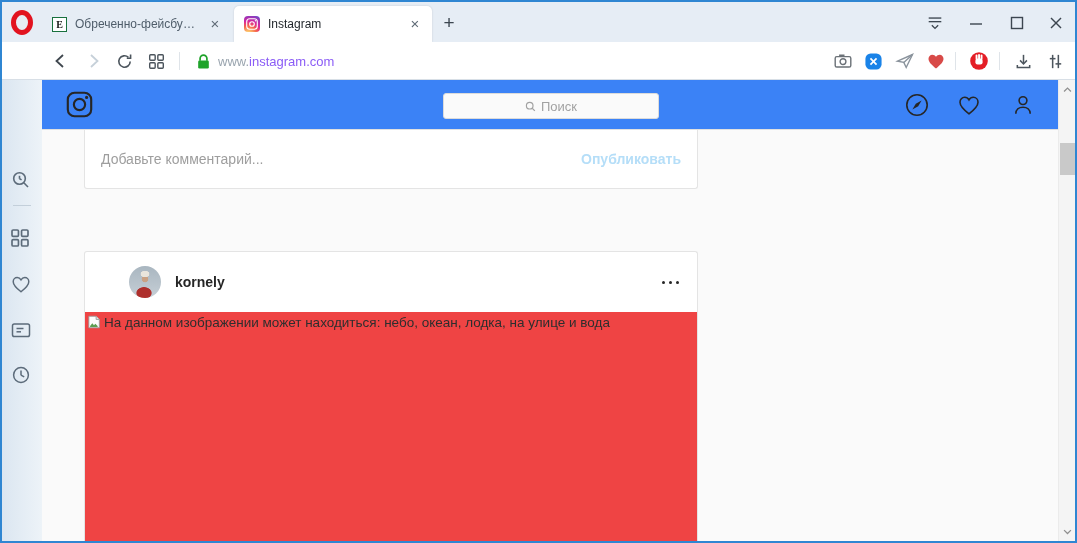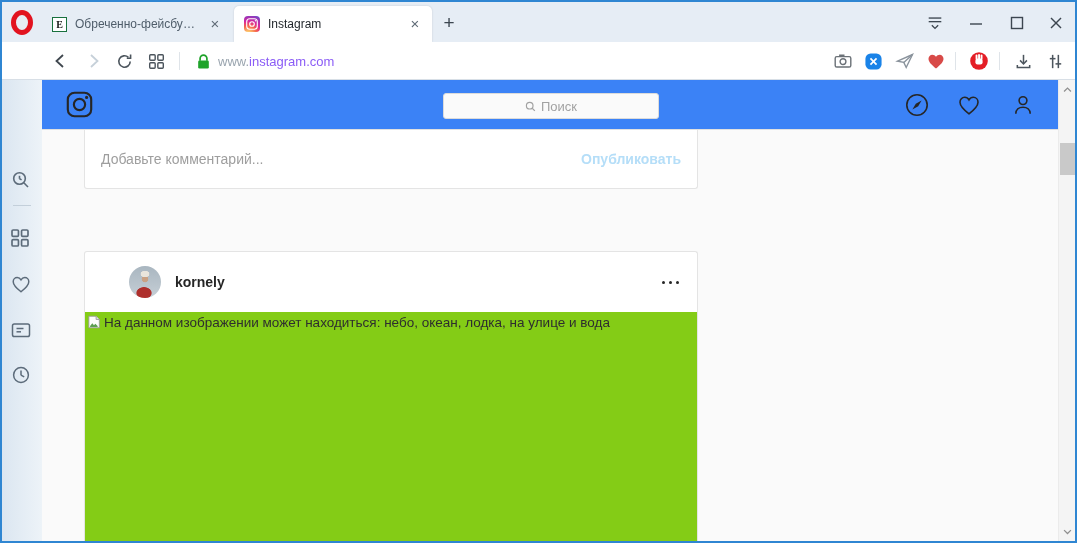--- a/index.html
+++ b/index.html
@@ -74,21 +74,21 @@
   .avatar { width:32px; height:32px; border-radius:50%; flex:0 0 32px;
      background:
        radial-gradient(7px 5px at 16px 8px, #e9e5dc 60%, transparent 66%),
        radial-gradient(5px 5px at 16px 13px, #c9a184 60%, transparent 72%),
        radial-gradient(13px 10px at 15px 27px, #ae2f2c 55%, transparent 62%),
        linear-gradient(#a9b6c0, #c6cfd6); }
   .username { margin-left:14px; font-size:14px; font-weight:600; color:#262626; }
   .opts-btn { margin-left:auto; border:none; background:none; display:flex; gap:4px;
               padding:6px 2px; cursor:pointer; }
   .opts-btn i { width:3px; height:3px; border-radius:50%; background:#262626; }
-  .post-image { position:absolute; left:0; top:60px; right:0; bottom:0; background:#84cc16;
+  .post-image { position:absolute; left:0; top:60px; right:0; bottom:0; background:#ef4444;
                 padding:2px 6px 0 1px; }
   .alt-row { display:flex; align-items:flex-start; }
   .alt-text { font-size:13.5px; color:#2e2e2e; margin-left:2px; line-height:17px; }
 
   
   .scrollbar { position:absolute; right:0; top:78px; bottom:0; width:17px; background:#f4f4f4;
                border-left:1px solid #ebebeb; }
   .sb-btn { position:absolute; left:2px; width:13px; height:13px; border:none;
             background:none; padding:1px; cursor:pointer; }
   .sb-thumb { position:absolute; left:1px; top:63px; width:15px; height:32px;

